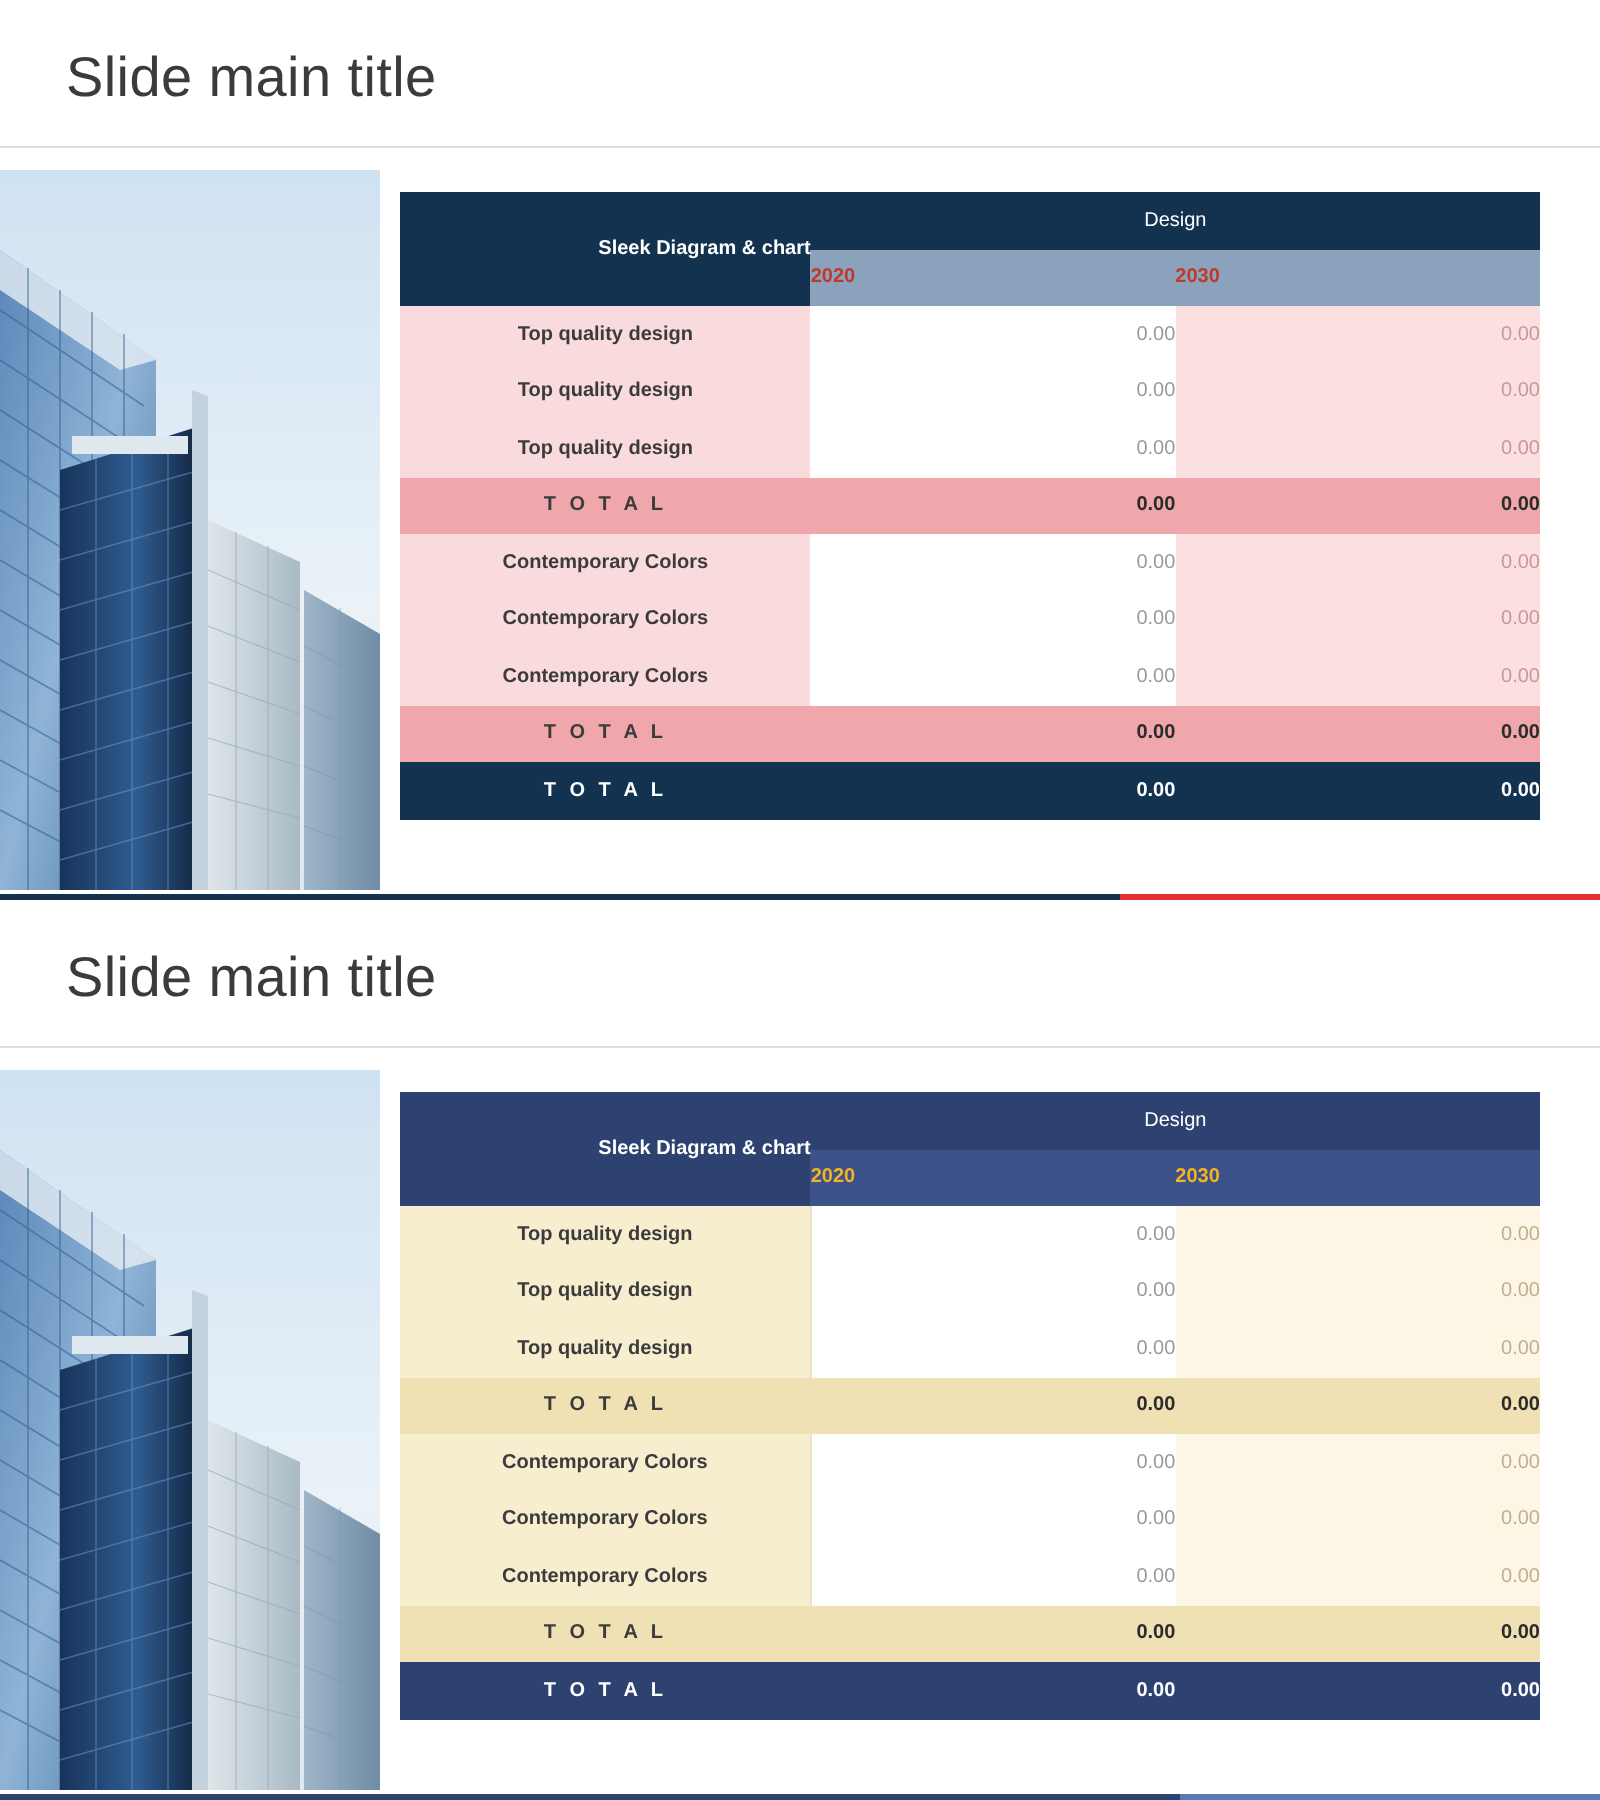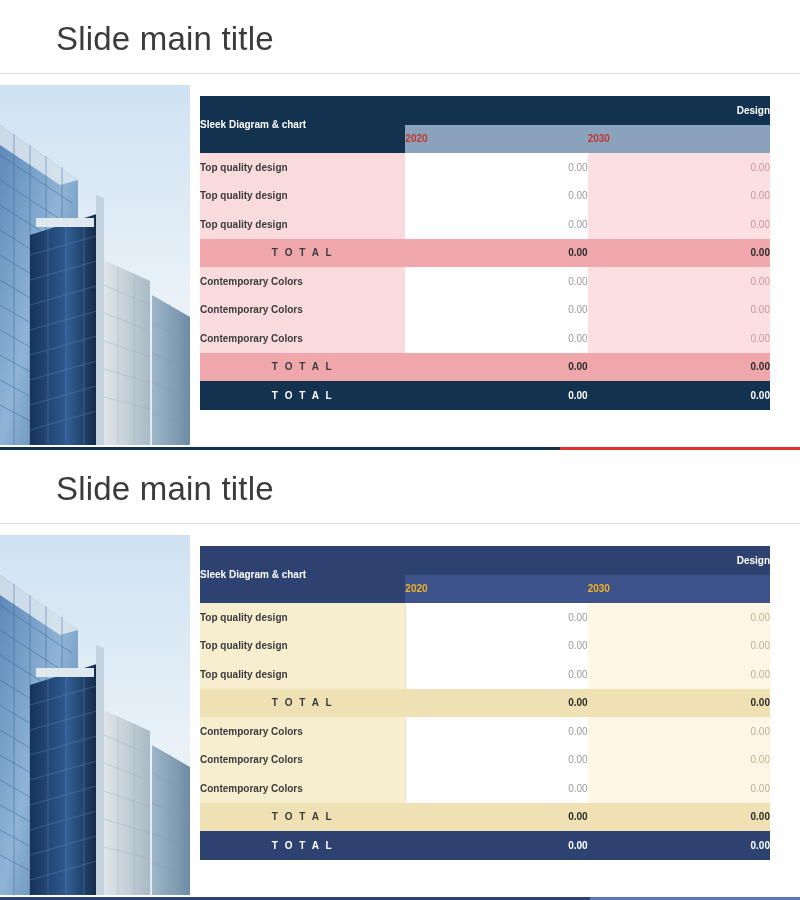--- a/index.html
+++ b/index.html
@@ -18,26 +18,25 @@
     width: 800px;
     height: 450px;
     background: #ffffff;
     overflow: hidden;
     box-sizing: border-box;
   }
   .slide-title {
     position: absolute;
     left: 33px;
     top: 22px;
-    font-size: 33px;
+    font-size: 28px;
     font-weight: 400;
     color: #3b3b3b;
     letter-spacing: 0.2px;
     line-height: 34px;
-    margin-left: 23px;
   }
   .title-rule {
     position: absolute;
     left: 0;
     top: 73px;
     width: 800px;
     height: 1px;
     background: #dcdcdc;
   }
   
@@ -70,44 +69,44 @@
     box-sizing: border-box;
   }
   .col-label { width: 205px; }
   .col-v { width: 182px; }
 
   .hdr-label {
     background: #123250;
     color: #ffffff;
     font-size: 13px;
     font-weight: bold;
-    text-align: left;
+    text-align: right;
     height: 57px;
   }
   .hdr-design {
     background: #123250;
     color: #ffffff;
     font-size: 10px;
-    font-weight: bold;
-    text-align: right;
+    font-weight: normal;
+    text-align: center;
     height: 28.5px;
   }
   .hdr-year {
     background: #8ba2bd;
     color: #c0392b;
     font-size: 9px;
     font-weight: bold;
     height: 28.5px;
     border-left: 1px solid #ffffff;
   }
   .rlabel {
     background: #fadbdd;
     color: #3b3b3b;
     font-weight: bold;
-    text-align: left;
+    text-align: center;
     padding-right: 18px;
     font-size: 10px;
     border-bottom: 1px solid #ffffff;
   }
   .rval-a {
     background: #ffffff;
     color: #9a9a9a;
     text-align: right;
     padding-right: 14px;
     font-size: 10px;

